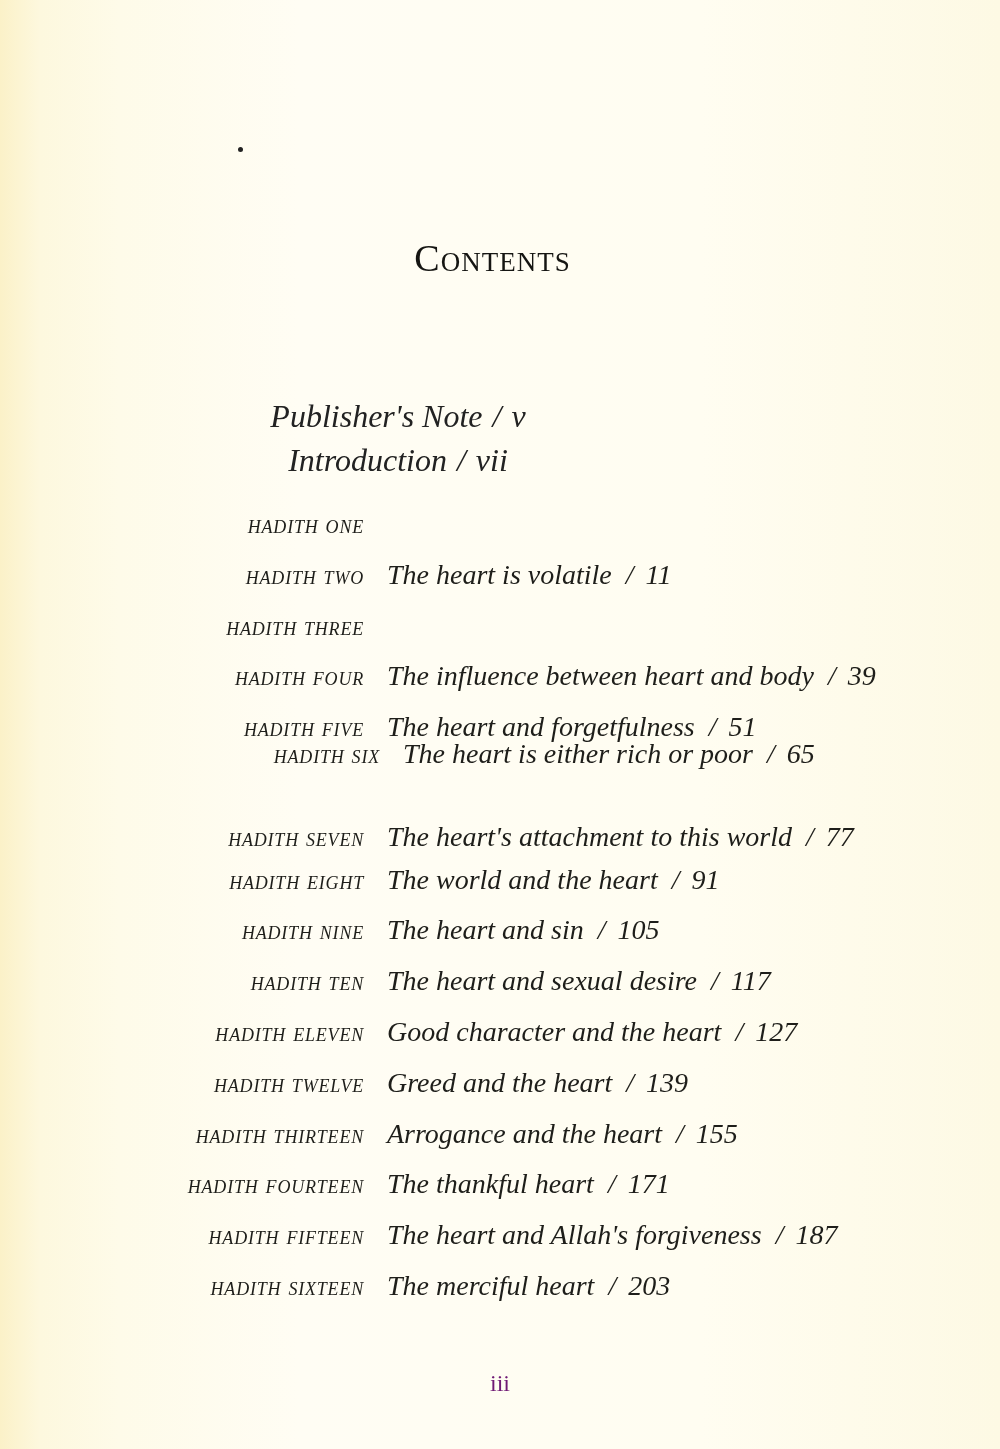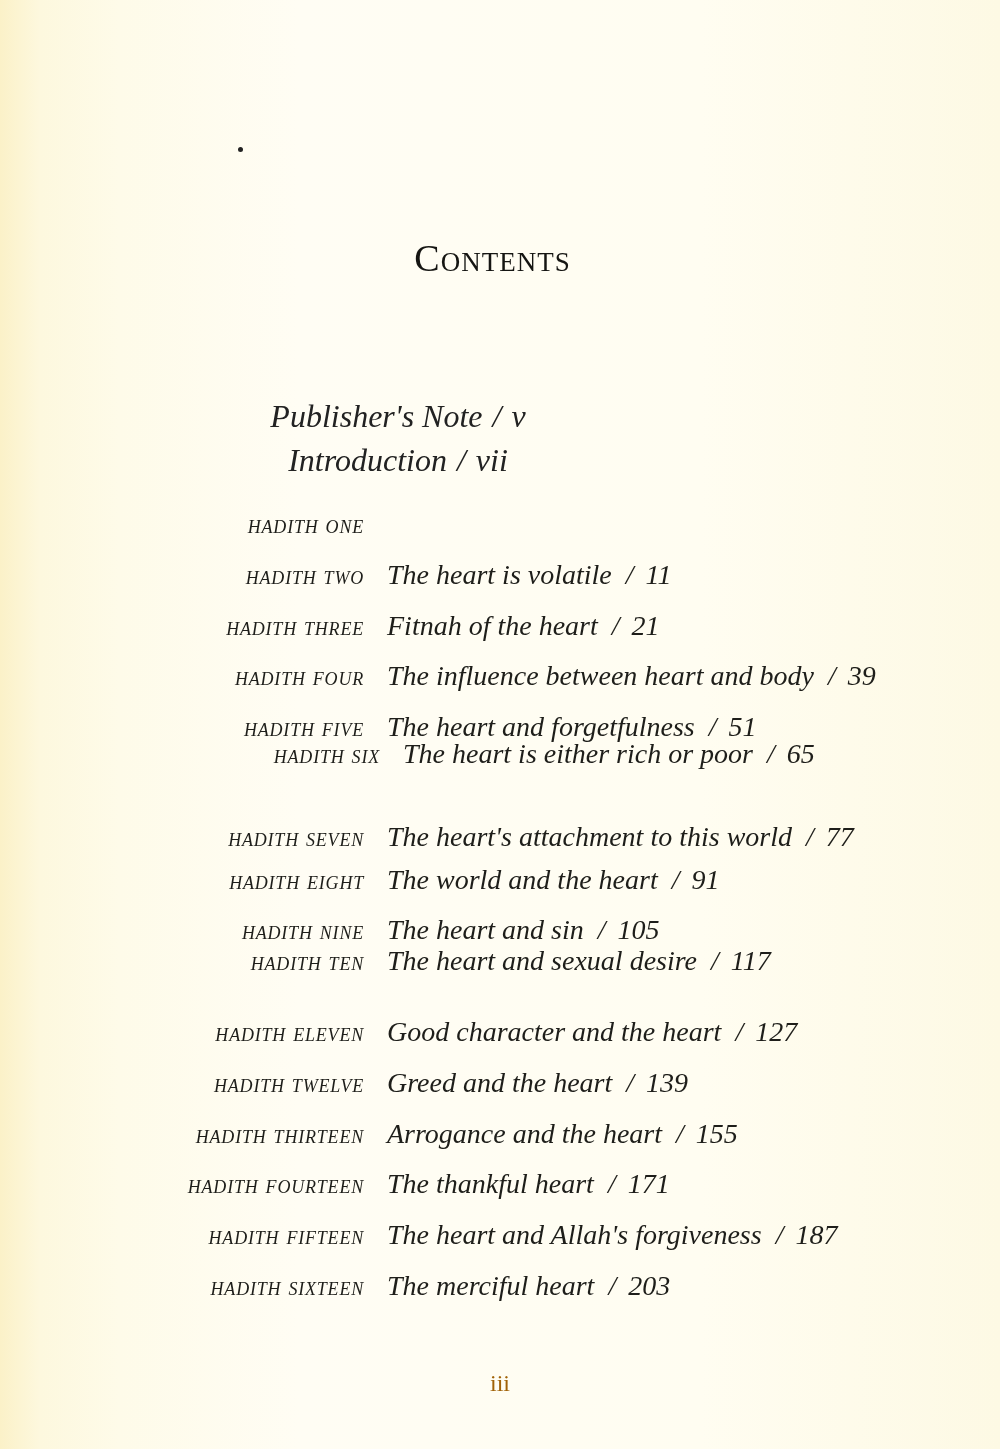--- a/index.html
+++ b/index.html
@@ -72,21 +72,21 @@
       color: #1e1e1a;
     }
     .row .sep { margin: 0 12px 0 14px; }
     .folio {
       position: absolute;
       top: 1370px;
       left: 0;
       width: 1000px;
       text-align: center;
       font-size: 24px;
-      color: #a16207;
+      color: #701a75;
     }
   </style>
 </head>
 <body>
 
 <div class="speck"></div>
 
 <div class="title">Contents</div>
 
 <div class="front" style="top:398px;">
@@ -99,21 +99,20 @@
 <div id="toc">
     <div class="row" style="top: 508px;">
       <span class="label">Hadith One</span>
     </div>
     <div class="row" style="top: 559px;">
       <span class="label">Hadith Two</span>
       <span class="entry"><span>The heart is volatile</span><span class="sep">/</span><span>11</span></span>
     </div>
     <div class="row" style="top: 610px;">
       <span class="label">Hadith Three</span>
-      <span class="entry"><span>Fitnah of the heart</span><span class="sep">/</span><span>21</span></span>
     </div>
     <div class="row" style="top: 660px;">
       <span class="label">Hadith Four</span>
       <span class="entry"><span>The influence between heart and body</span><span class="sep">/</span><span>39</span></span>
     </div>
     <div class="row" style="top: 711px;">
       <span class="label">Hadith Five</span>
       <span class="entry"><span>The heart and forgetfulness</span><span class="sep">/</span><span>51</span></span>
     </div>
     <div class="row" style="top: 738px; margin-left: 16px;">
@@ -125,21 +124,21 @@
       <span class="entry"><span>The heart's attachment to this world</span><span class="sep">/</span><span>77</span></span>
     </div>
     <div class="row" style="top: 864px;">
       <span class="label">Hadith Eight</span>
       <span class="entry"><span>The world and the heart</span><span class="sep">/</span><span>91</span></span>
     </div>
     <div class="row" style="top: 914px;">
       <span class="label">Hadith Nine</span>
       <span class="entry"><span>The heart and sin</span><span class="sep">/</span><span>105</span></span>
     </div>
-    <div class="row" style="top: 945px;">
+    <div class="row" style="top: 965px;">
       <span class="label">Hadith Ten</span>
       <span class="entry"><span>The heart and sexual desire</span><span class="sep">/</span><span>117</span></span>
     </div>
     <div class="row" style="top: 1016px;">
       <span class="label">Hadith Eleven</span>
       <span class="entry"><span>Good character and the heart</span><span class="sep">/</span><span>127</span></span>
     </div>
     <div class="row" style="top: 1067px;">
       <span class="label">Hadith Twelve</span>
       <span class="entry"><span>Greed and the heart</span><span class="sep">/</span><span>139</span></span>

